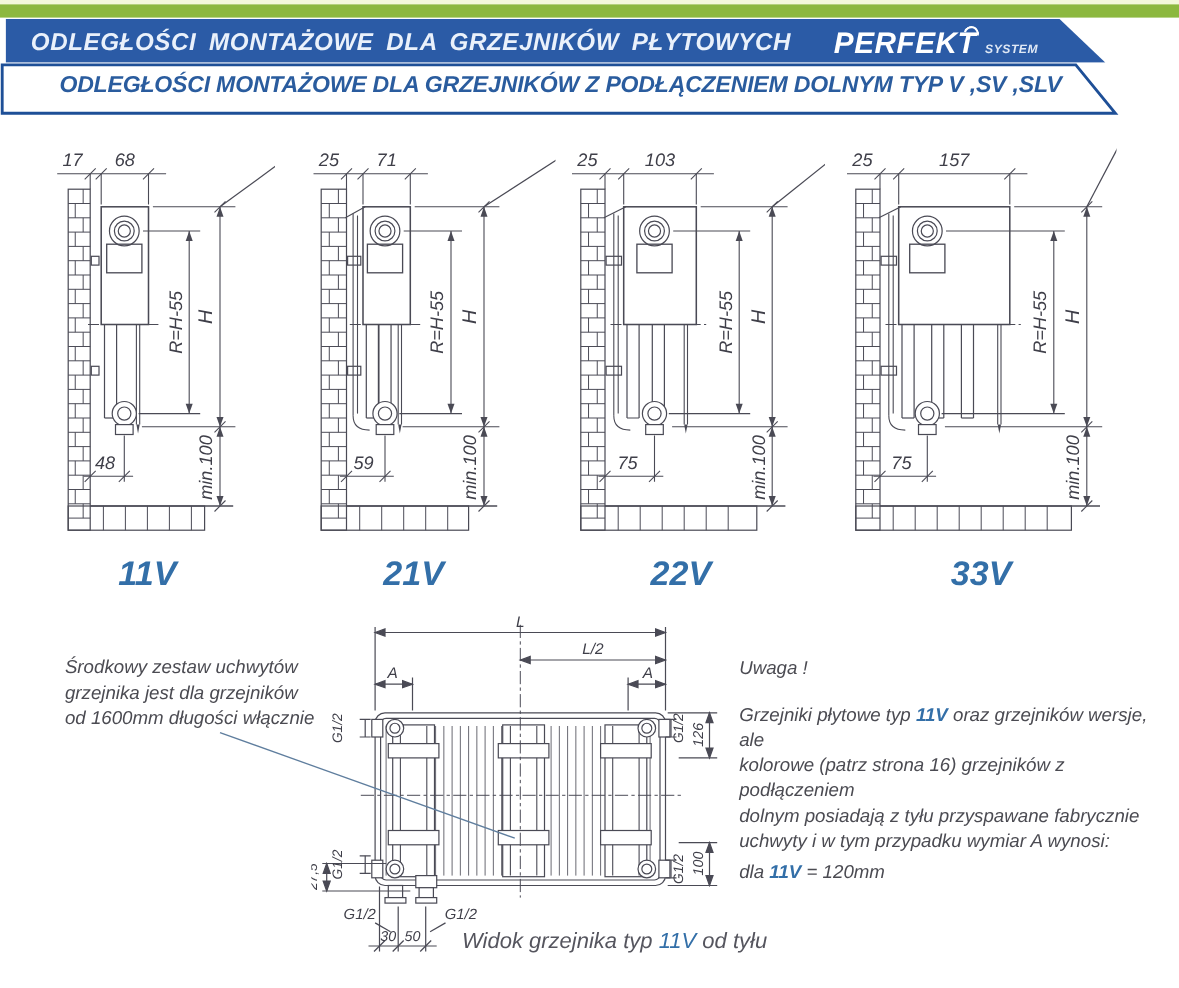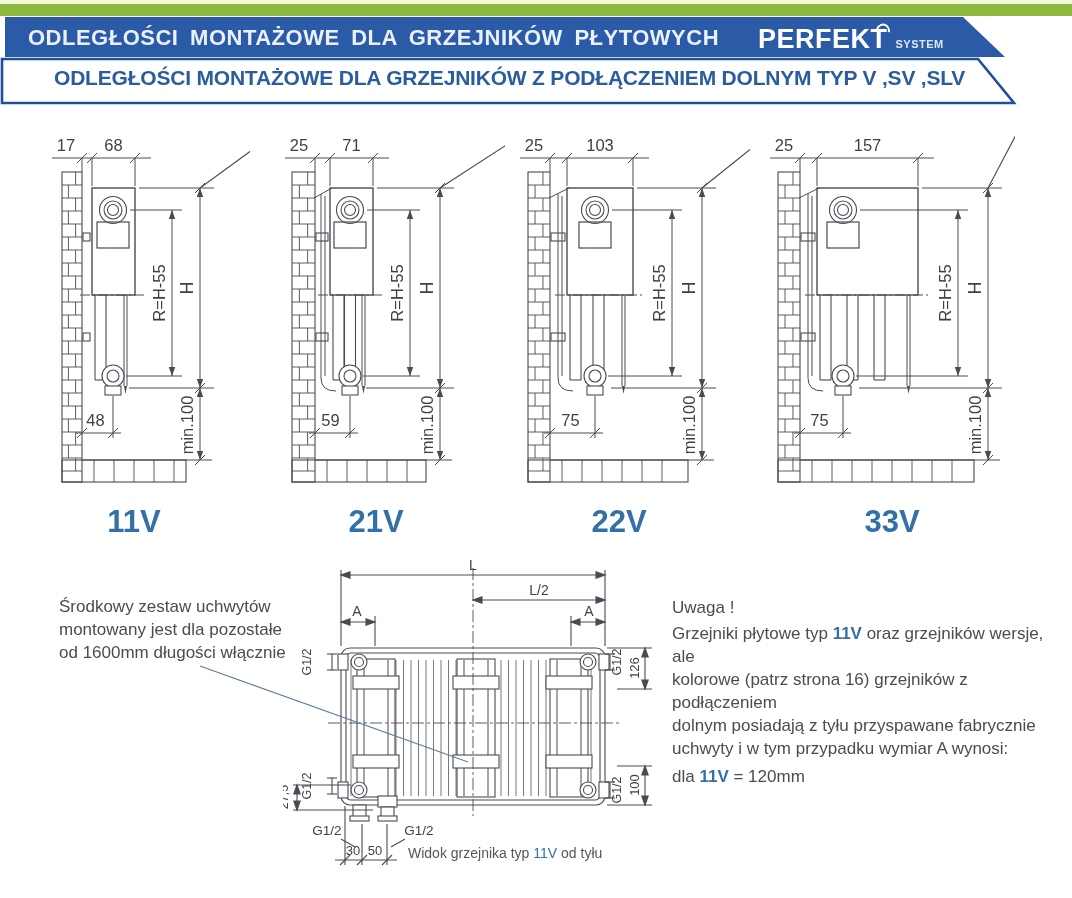--- a/index.html
+++ b/index.html
@@ -1,41 +1,41 @@
 <!DOCTYPE html>
 <html><head>
 <meta charset="utf-8">
 <style>
   html,body{margin:0;padding:0;background:#fff;}
   #page{position:relative;width:1072px;height:898px;background:#fff;overflow:hidden;
-        font-family:"Liberation Sans",sans-serif;}
+        font-family:"Liberation Sans",sans-serif;font-style:italic;}
   .strip-pale{position:absolute;left:0;top:0;width:1072px;height:5px;background:var(--pale,#f3f8da);}
   .strip-green{position:absolute;left:0;top:4px;width:1072px;height:12px;background:var(--green,#8cb83f);}
   .band{position:absolute;left:5px;top:17px;width:1005px;height:40px;background:var(--band,#2b5ba6);
         clip-path:polygon(0 0,958px 0,1000px 100%,0 100%);}
   .band-title{position:absolute;left:28px;top:25px;font-size:22px;font-weight:700;color:#eaf1fb;
         letter-spacing:.5px;word-spacing:5px;white-space:nowrap;}
   .logo{position:absolute;left:758px;top:24px;color:#fff;white-space:nowrap;}
   .logo-main{font-size:27px;font-weight:800;letter-spacing:.5px;}
   .logo-sub{font-size:11px;font-weight:600;letter-spacing:.5px;color:#dfe8f5;}
   .logo-hook{display:inline-block;width:10px;height:10px;border:2.5px solid #fff;border-radius:50%;
         border-bottom-color:transparent;border-left-color:transparent;transform:rotate(-30deg) translateY(-12px);
         margin-left:-6px;}
   .subband-svg{position:absolute;left:0;top:56px;width:1072px;height:50px;}
   .subband-title{position:absolute;left:38px;top:66px;font-size:21px;font-weight:700;color:#2a5c9e;
         letter-spacing:-.2px;white-space:nowrap;margin-left:16px;}
   .side-svg{position:absolute;top:130px;height:415px;}
   .tlabel{position:absolute;top:504px;transform:translateX(-50%);font-size:31px;font-weight:700;
         color:var(--accent,#336fa8);}
   .note-left{position:absolute;left:59px;top:595px;font-size:17px;line-height:23px;color:var(--text,#4b4b52);}
   .note-right{position:absolute;left:672px;top:596px;width:395px;font-size:17px;line-height:23px;color:var(--text,#4b4b52);}
-  .note-right .head{margin-bottom:3px;}
+  .note-right .head{margin-bottom:19px;}
   .blue{color:var(--accent,#336fa8);font-weight:700;}
   .dla{margin-top:5px;}
-  .caption{position:absolute;left:408px;top:845px;font-size:14px;color:#55555e;}
+  .caption{position:absolute;left:420px;top:845px;font-size:20px;color:#55555e;}
   svg text{font-family:"Liberation Sans",sans-serif;fill:#3f3f49;}
   .leader-svg{position:absolute;left:195px;top:660px;width:285px;height:110px;}
   #rearSvg{position:absolute;left:283px;top:558px;width:385px;height:322px;}
 </style>
 </head>
 <body>
 
 <div id="page" style="--accent: #336fa8; --band: #2b5ba6; --green: #8cb83f; --pale: #f3f8da; --stroke: #4a4a55; --text: #4b4b52; --border_blue: #1e4f97; --leader: #5f7e9e;">
 
   <div class="strip-pale"></div>
@@ -674,21 +674,21 @@
     <text x="70" y="297" text-anchor="middle" font-size="13">30</text>
     <text x="92" y="297" text-anchor="middle" font-size="13">50</text>
   </svg>
 
   <svg class="leader-svg" viewBox="0 0 285 110">
     <line x1="5" y1="6" x2="273" y2="102" stroke="#5f7e9e" stroke-width="1.2"></line>
   </svg>
 
   <div class="note-left">
     <div>Środkowy zestaw uchwytów</div>
-    <div>montowany jest dla pozostałe</div>
+    <div>grzejnika jest dla grzejników</div>
     <div>od 1600mm długości włącznie</div>
   </div>
 
   <div class="note-right">
     <div class="head">Uwaga !</div>
     <div><span>Grzejniki płytowe typ </span><span class="blue">11V</span><span> oraz grzejników wersje, ale</span></div>
     <div>kolorowe (patrz strona 16) grzejników z podłączeniem</div>
     <div>dolnym posiadają z tyłu przyspawane fabrycznie</div>
     <div>uchwyty i w tym przypadku wymiar A wynosi:</div>
     <div class="dla"><span>dla </span><span class="blue">11V</span><span> = 120mm</span></div>

